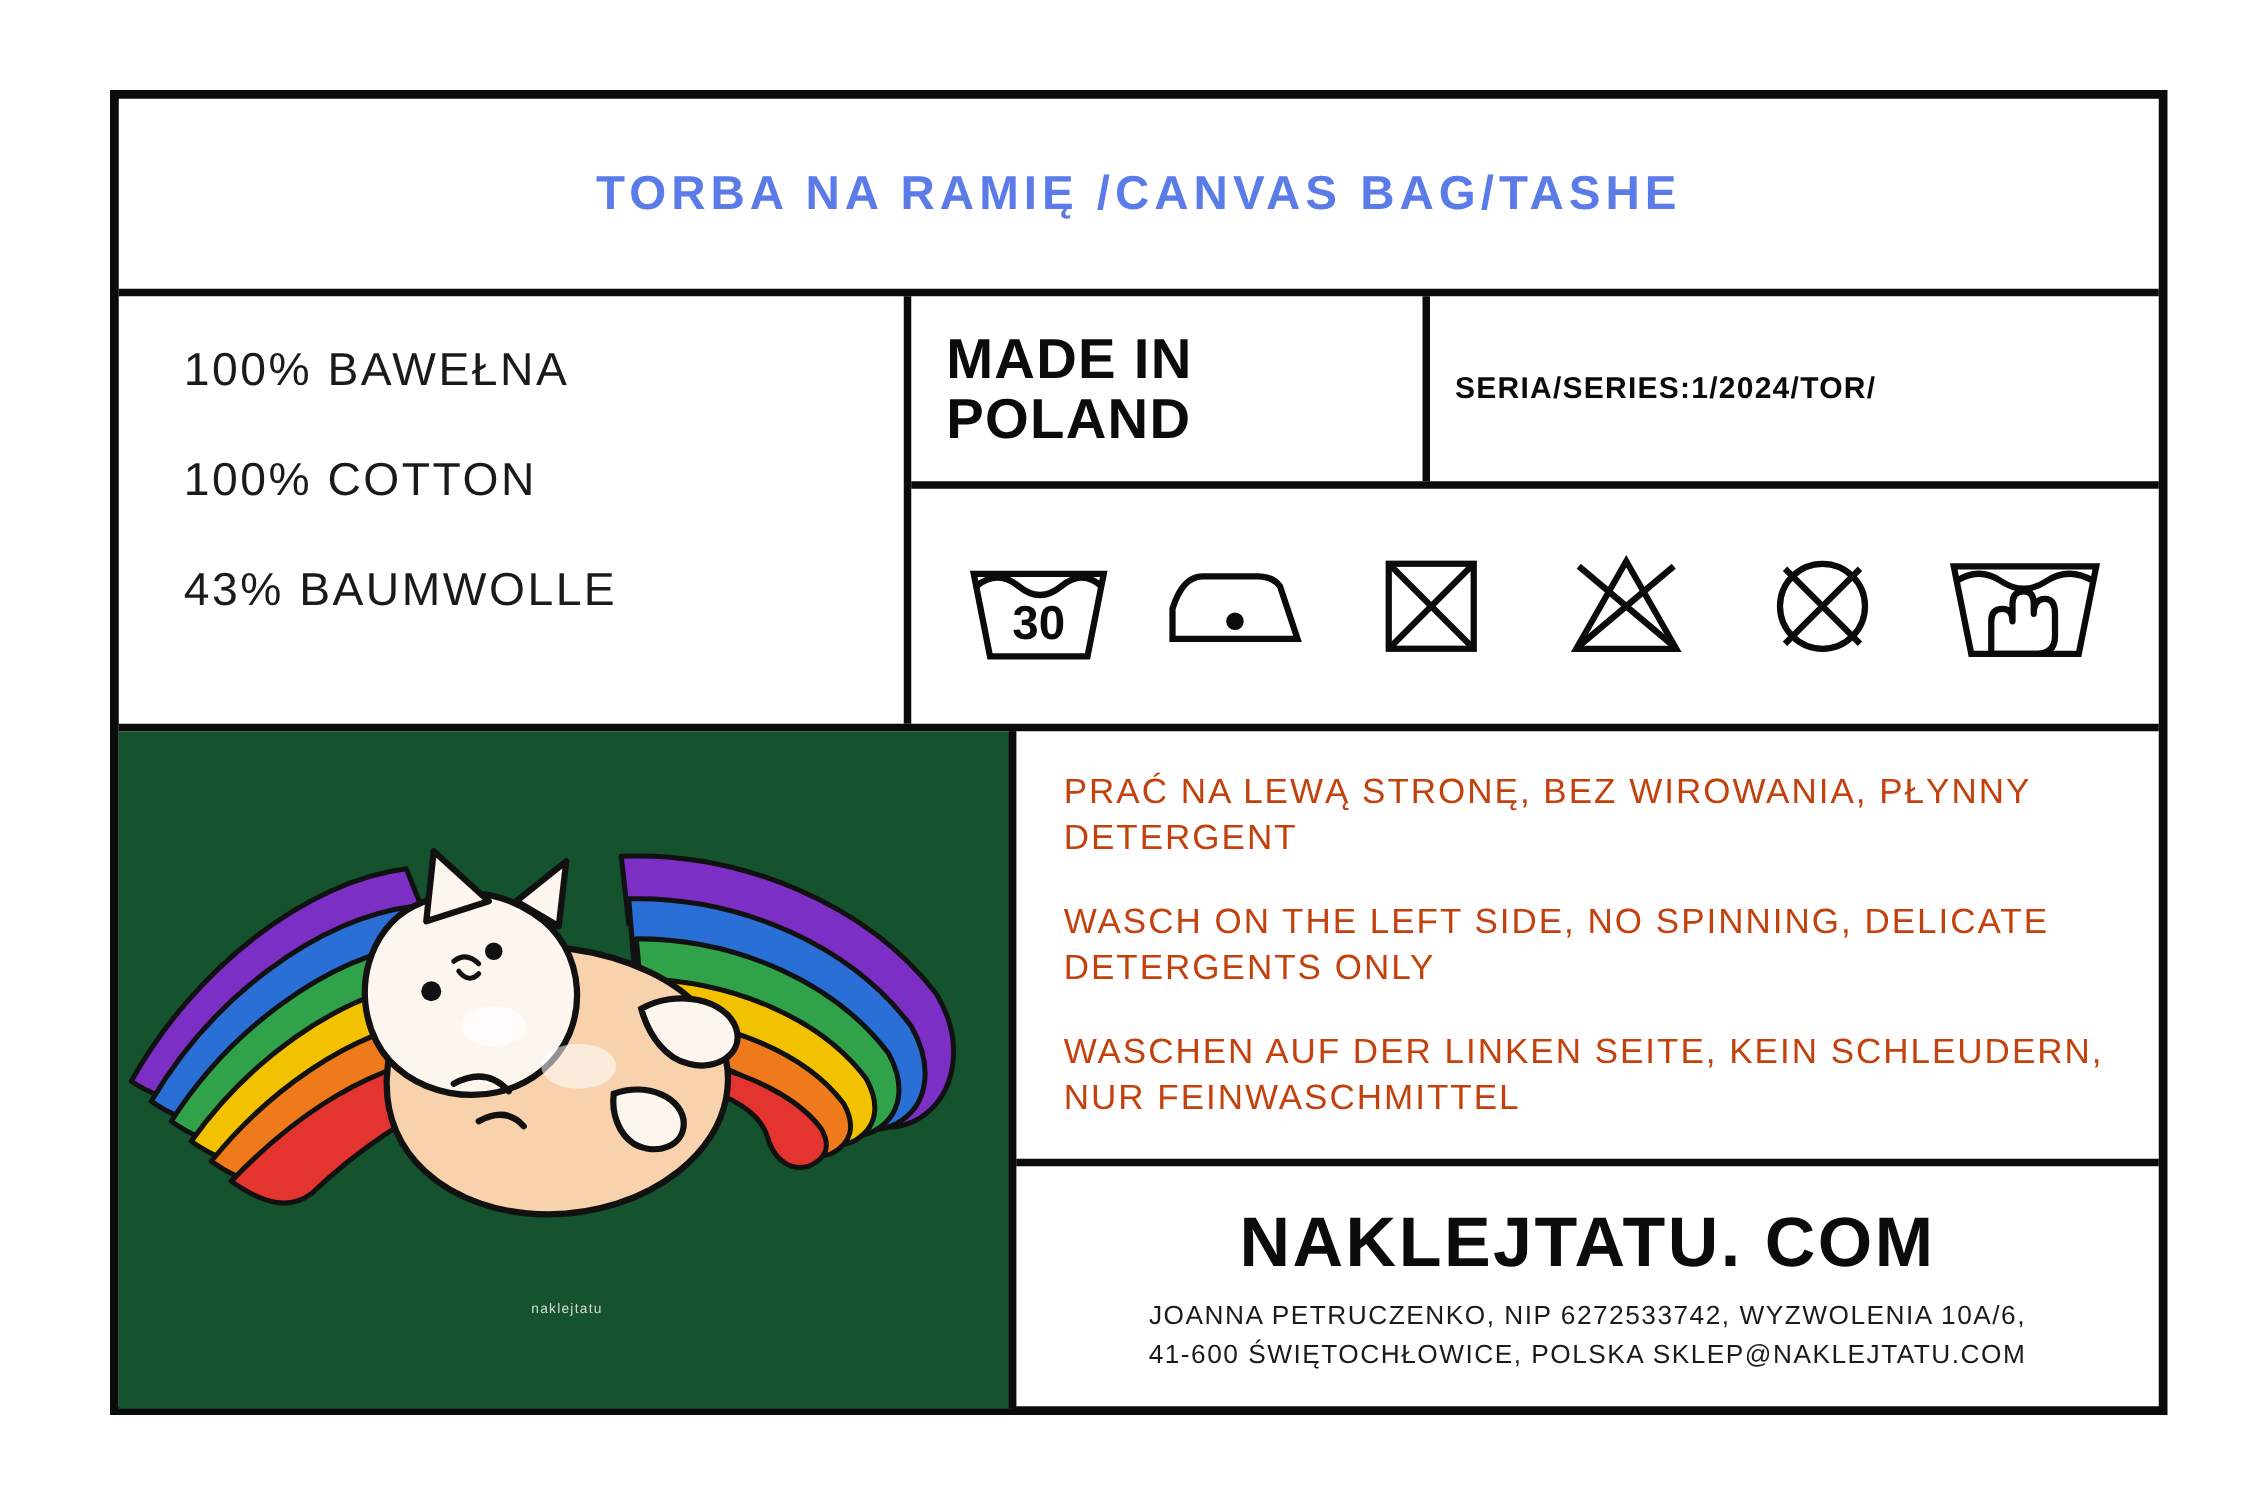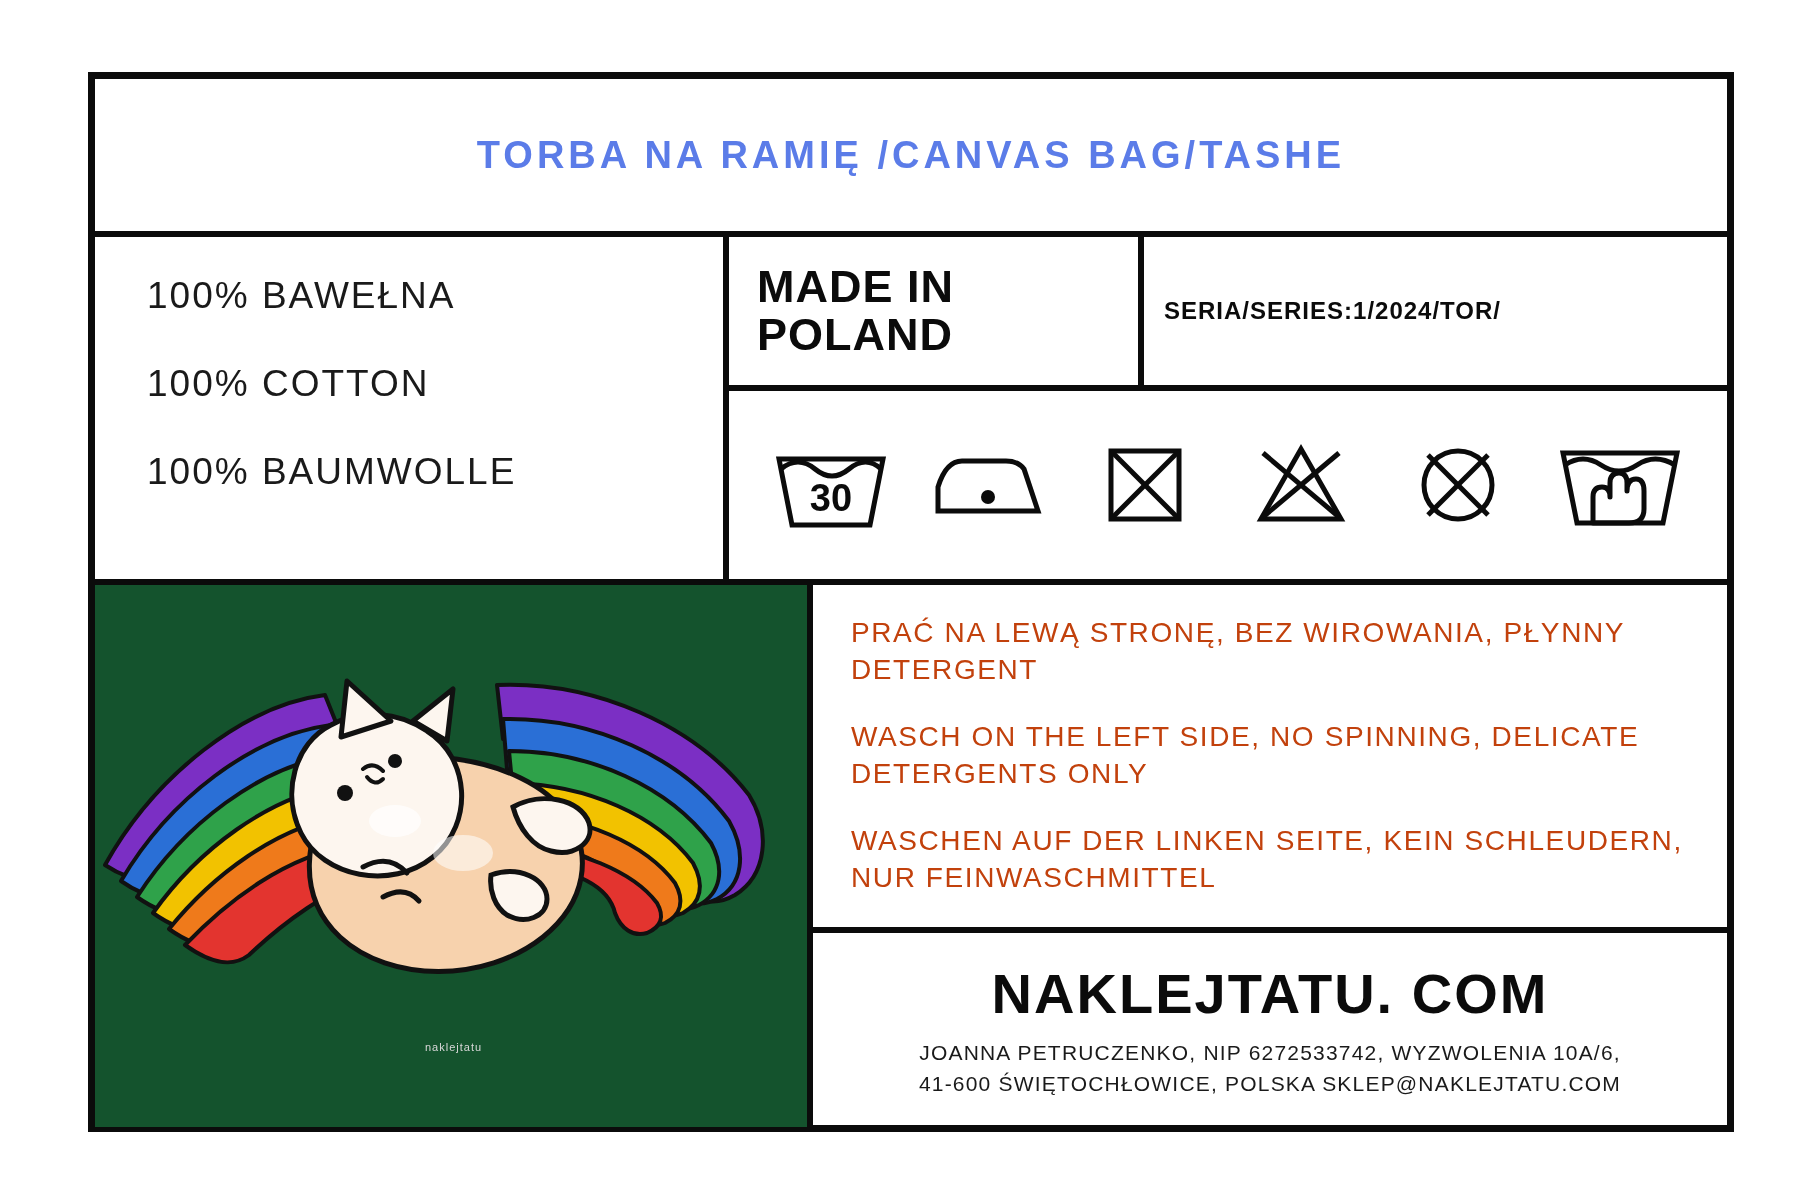--- a/index.html
+++ b/index.html
@@ -192,21 +192,21 @@
 
   <div class="title-row">
     <div class="title-text">TORBA NA RAMIĘ /CANVAS BAG/TASHE</div>
   </div>
 
   <div class="mid-row">
 
     <div class="composition">
       <div class="line">100% BAWEŁNA</div>
       <div class="line">100% COTTON</div>
-      <div class="line">100% BAUMWOLLE</div>
+      <div class="line">43% BAUMWOLLE</div>
     </div>
 
     <div class="right-mid">
 
       <div class="origin-row">
         <div class="made-in">
           <div class="l">MADE IN</div>
           <div class="l">POLAND</div>
         </div>
         <div class="series">

